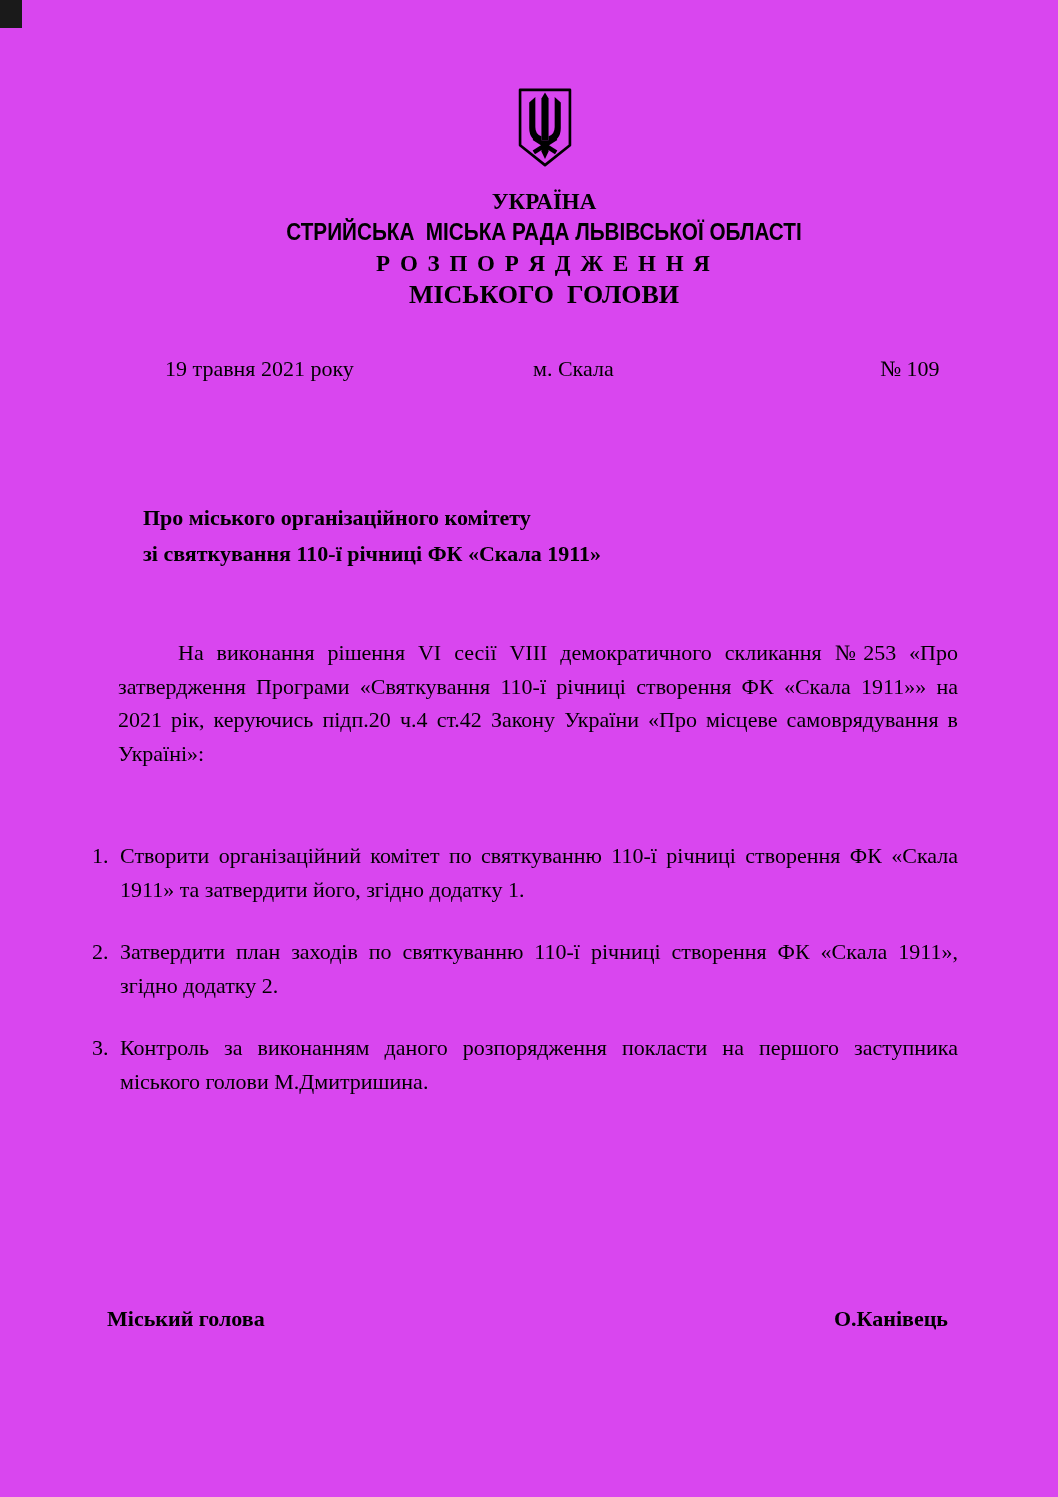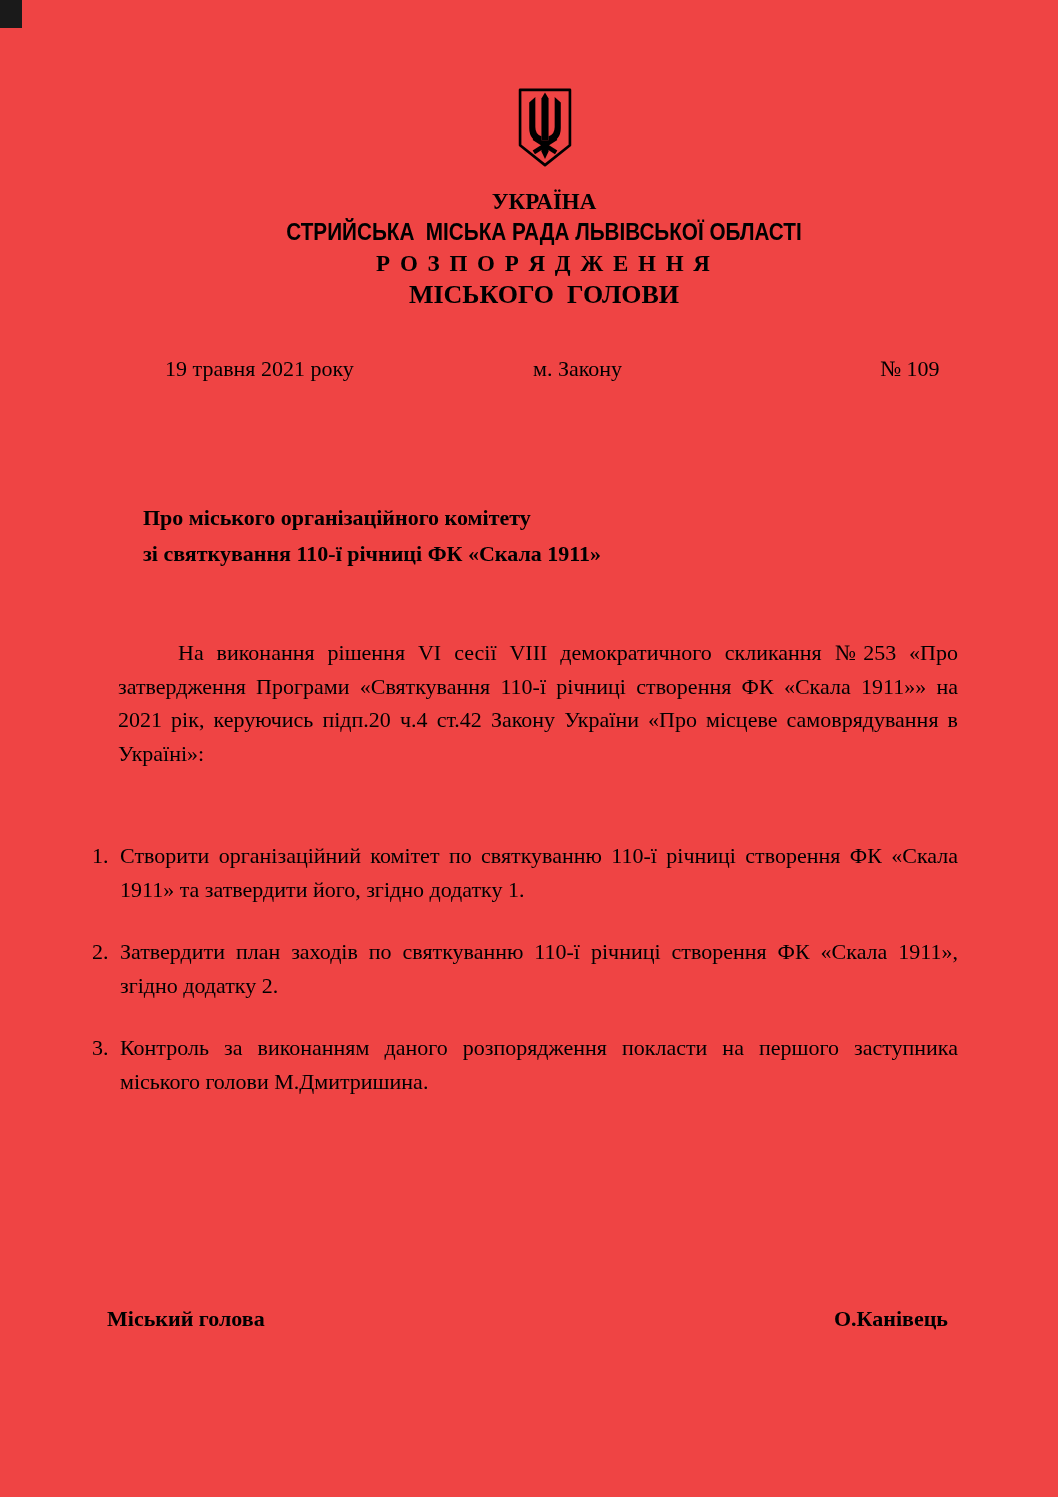--- a/index.html
+++ b/index.html
@@ -1,20 +1,20 @@
 <!DOCTYPE html>
 <html lang="uk"><head>
 <meta charset="utf-8">
 <style>
   html,body{margin:0;padding:0;background:#888;}
   .page{
     position:relative;
     width:1058px;height:1497px;
     margin:0 auto;
-    background:#ef4444;
+    background:#d946ef;
     color:#000;
     font-family:"Liberation Serif","DejaVu Serif",serif;
     overflow:hidden;
   }
   .abs{position:absolute;}
   
   .scan-mark{left:0;top:0;width:22px;height:28px;background:#1a1a1a;}
   
   .emblem{left:516px;top:87px;width:58px;height:82px;}
   .emblem svg{display:block;width:100%;height:100%;}
@@ -70,21 +70,21 @@
     </svg>
   </div>
 
   <div class="abs hdr hdr-country">УКРАЇНА</div>
   <div class="abs hdr hdr-council">СТРИЙСЬКА  МІСЬКА РАДА ЛЬВІВСЬКОЇ ОБЛАСТІ</div>
   <div class="abs hdr hdr-issuer">МІСЬКОГО  ГОЛОВИ</div>
   <div class="abs hdr hdr-doctype">Р О З П О Р Я Д Ж Е Н Н Я</div>
 
   <div class="abs meta-row">
     <span class="meta-date">19 травня 2021 року</span>
-    <span class="meta-place">м. Закону</span>
+    <span class="meta-place">м. Скала</span>
     <span class="meta-number">№ 109</span>
   </div>
 
   <div class="abs title">
     <div>Про міського організаційного комітету</div>
     <div>зі святкування 110-ї річниці ФК «Скала 1911»</div>
   </div>
 
   <div class="abs preamble">На виконання рішення VI сесії VIII демократичного скликання №253 «Про затвердження Програми «Святкування 110-ї річниці створення ФК «Скала 1911»» на 2021 рік, керуючись підп.20 ч.4 ст.42 Закону України «Про місцеве самоврядування в Україні»:</div>
 

